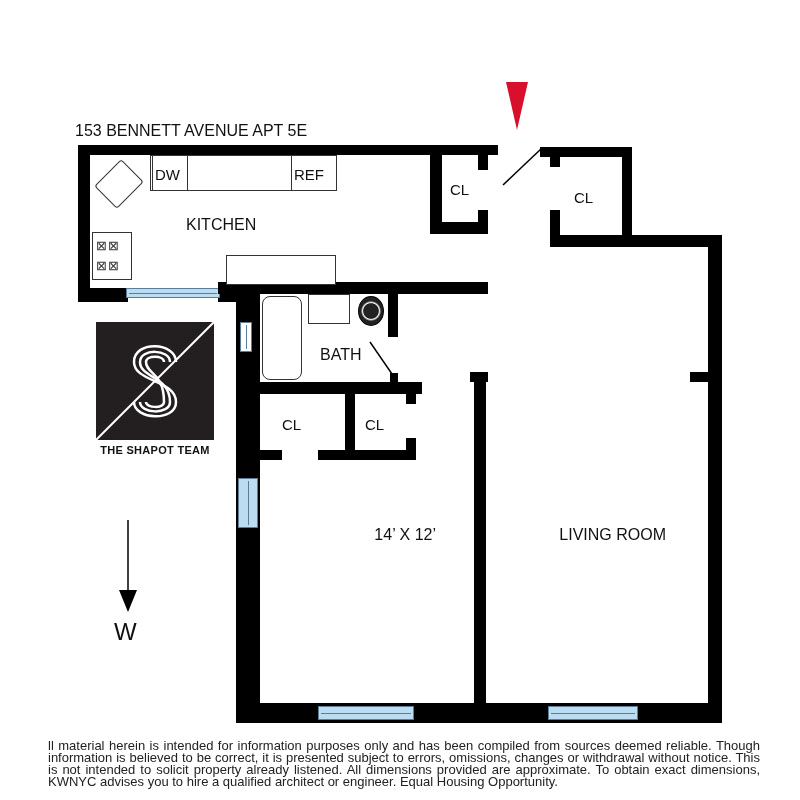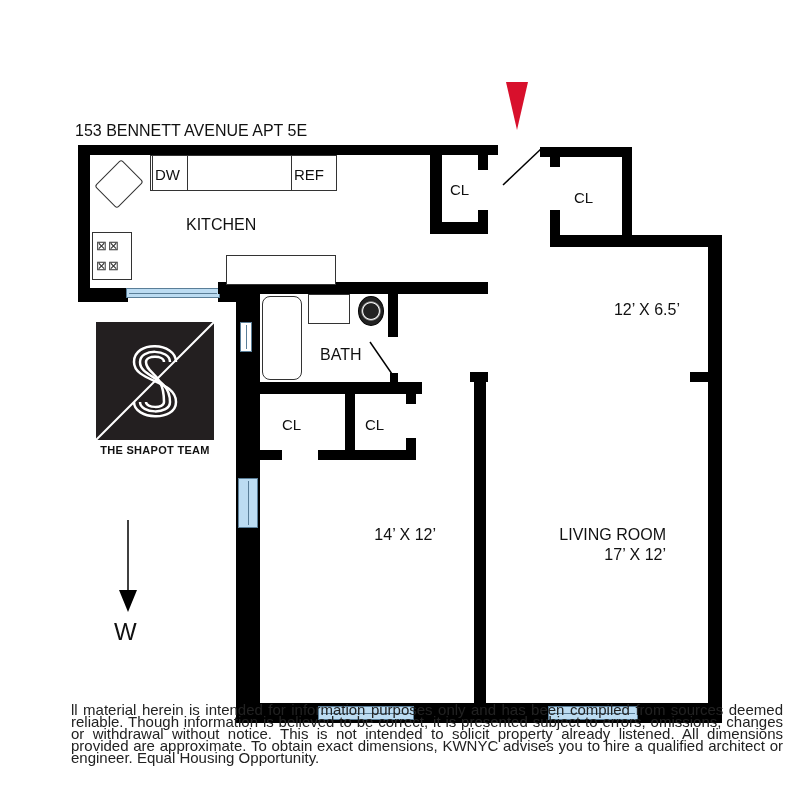--- a/index.html
+++ b/index.html
@@ -8,22 +8,22 @@
   .abs { position: absolute; }
   .wall { position: absolute; background: #000; }
   .thin { position: absolute; border: 1px solid #333; background: #fff; box-sizing: border-box; }
   .lbl { position: absolute; font-family: "Liberation Sans", sans-serif; color: #111; white-space: nowrap; }
   .room-lbl { font-size: 16px; text-align: right; line-height: 20px; }
   .small-lbl { font-size: 15px; }
   .window-h { position: absolute; background: #bcdcf2; border: 1px solid #5a7e98; box-sizing: border-box; }
   .window-h::before { content: ""; position: absolute; left: 2px; right: 2px; top: 50%; height: 1px; background: #5a7e98; }
   .window-v { position: absolute; background: #bcdcf2; border: 1px solid #5a7e98; box-sizing: border-box; }
   .window-v::before { content: ""; position: absolute; top: 2px; bottom: 2px; left: 50%; width: 1px; background: #5a7e98; }
-  .disclaimer { position: absolute; left: 48px; top: 704px; width: 712px; font-size: 15px; line-height: 12px;
-                text-align: justify; color: #222; margin-left: 23px; }
+  .disclaimer { position: absolute; left: 48px; top: 740px; width: 712px; font-size: 13px; line-height: 12px;
+                text-align: justify; color: #222; }
   .logo-caption { font-size: 11px; font-weight: bold; letter-spacing: 0.3px; }
 </style>
 </head>
 <body>
 
 <div class="lbl" style="left:75px; top:122px; font-size:16px;">153 BENNETT AVENUE  APT 5E</div>
 
 <svg class="abs" style="left:506px; top:82px;" width="22" height="48" viewBox="0 0 22 48">
   <polygon points="0,0 22,0 11,48" fill="#d8102c"></polygon>
 </svg>
@@ -94,34 +94,32 @@
   <div class="thin" style="left:92px; top:232px; width:40px; height:48px;"></div>
   <div class="abs" style="left:96px; top:236px; width:32px; height:40px; font-size:13px; line-height:20px; letter-spacing:1px; color:#333;">⊠⊠<br>⊠⊠</div>
 
   <div class="lbl small-lbl" style="left:155px; top:166px;">DW</div>
   <div class="lbl small-lbl" style="left:294px; top:166px;">REF</div>
   <div class="lbl room-lbl" style="left:186px; top:215px;">KITCHEN</div>
   <div class="lbl small-lbl" style="left:450px; top:181px;">CL</div>
   <div class="lbl small-lbl" style="left:574px; top:189px;">CL</div>
 
   <div class="abs" style="left:540px; top:300px; width:140px;">
-    <div class="lbl room-lbl" style="position:relative; width:140px;">12’ X 6.5’</div>
   </div>
 
   <div class="lbl small-lbl" style="left:320px; top:346px; font-size:16px;">BATH</div>
   <div class="lbl small-lbl" style="left:282px; top:416px;">CL</div>
   <div class="lbl small-lbl" style="left:365px; top:416px;">CL</div>
 
   <div class="abs" style="left:296px; top:525px; width:140px;">
     <div class="lbl room-lbl" style="position:relative; width:140px;">14’ X 12’</div>
   </div>
 
   <div class="abs" style="left:526px; top:525px; width:140px;">
     <div class="lbl room-lbl" style="position:relative; width:140px;">LIVING ROOM</div>
-    <div class="lbl room-lbl" style="position:relative; width:140px;">17’ X 12’</div>
   </div>
 </div>
 
 <div class="abs" style="left:96px; top:322px; width:120px;">
   <svg width="118" height="118" viewBox="0 0 118 118">
     <rect x="0" y="0" width="118" height="118" fill="#231f20"></rect>
     <line x1="0" y1="118" x2="118" y2="0" stroke="#fff" stroke-width="2"></line>
     <g fill="none" stroke="#fff" stroke-width="2.5">
       <path d="M80,40 C80,20 38,18 38,40 C38,60 80,58 80,80 C80,100 38,98 38,80"></path>
       <path d="M74,40 C74,27 44,26 44,40 C44,56 74,54 74,80 C74,93 44,92 44,80"></path>

